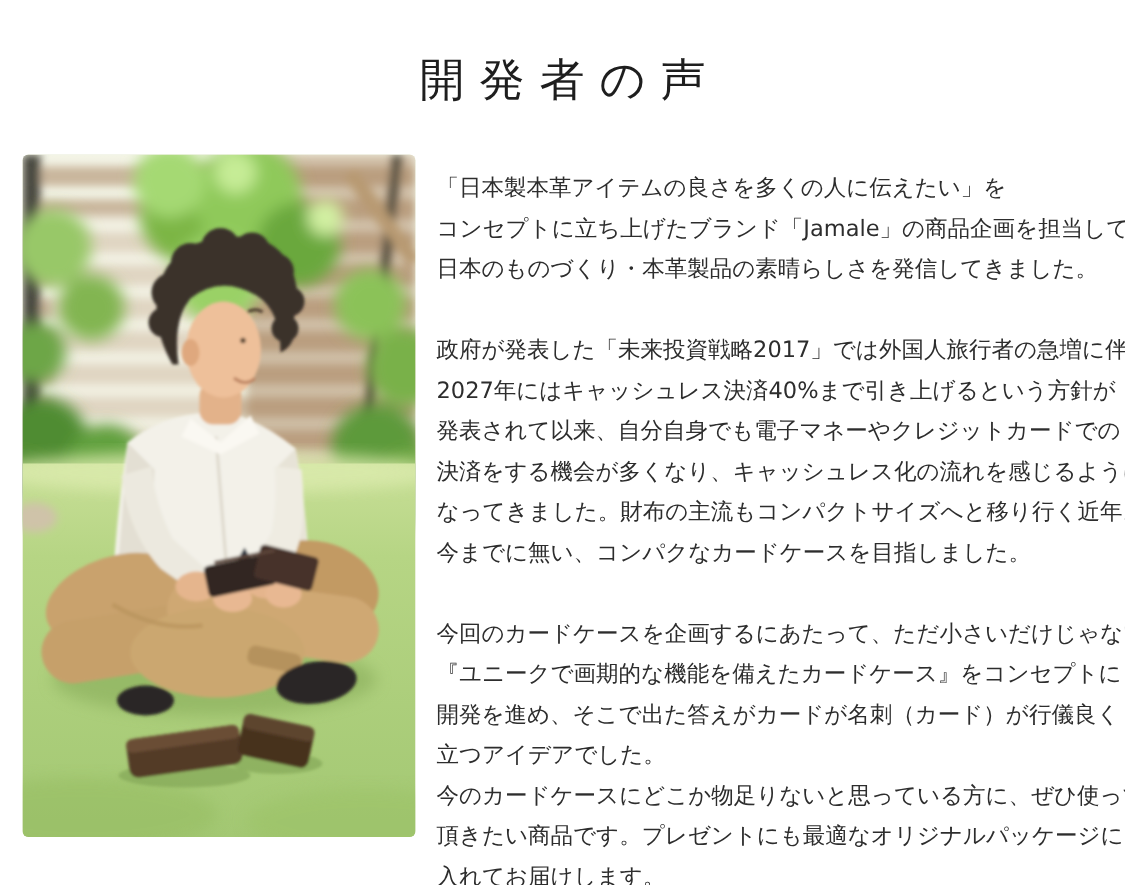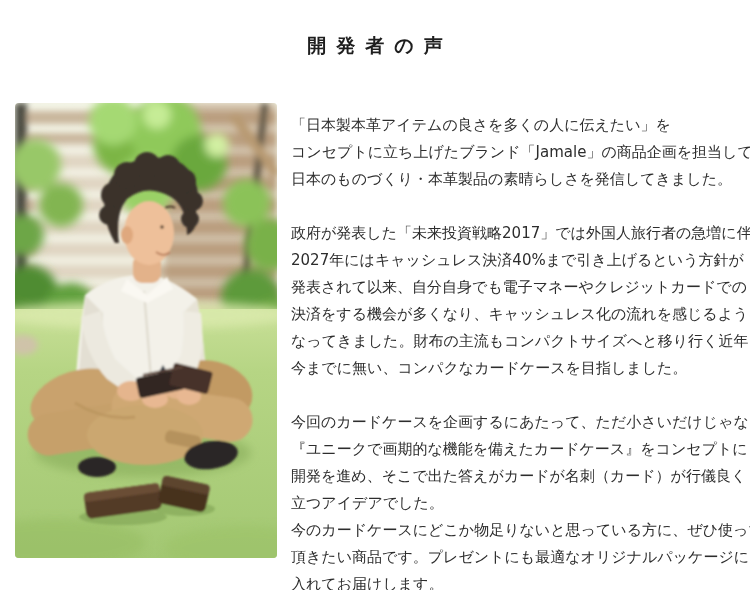--- a/index.html
+++ b/index.html
@@ -3,21 +3,21 @@
 <meta charset="utf-8">
 <style>
   html,body{margin:0;padding:0;}
   body{
     width:750px;height:590px;background:#ffffff;position:relative;
     font-family:"DejaVu Sans","Liberation Sans",sans-serif;
     overflow:hidden;
   }
   .section-title{
     position:absolute;top:33px;left:0;width:750px;
-    text-align:center;font-size:19px;font-weight:700;
+    text-align:center;font-size:30px;font-weight:400;
     letter-spacing:10px;text-indent:10px;color:#1e1e1e;margin:0;
   }
   .photo-frame{
     position:absolute;left:15px;top:103px;width:262px;height:455px;
     border-radius:4px;overflow:hidden;background:#e8ecd8;
   }
   .photo-frame svg{display:block;width:100%;height:100%;}
   .article{
     position:absolute;left:291px;top:112px;width:459px;
     font-size:15px;line-height:27px;color:#2d2d2d;

